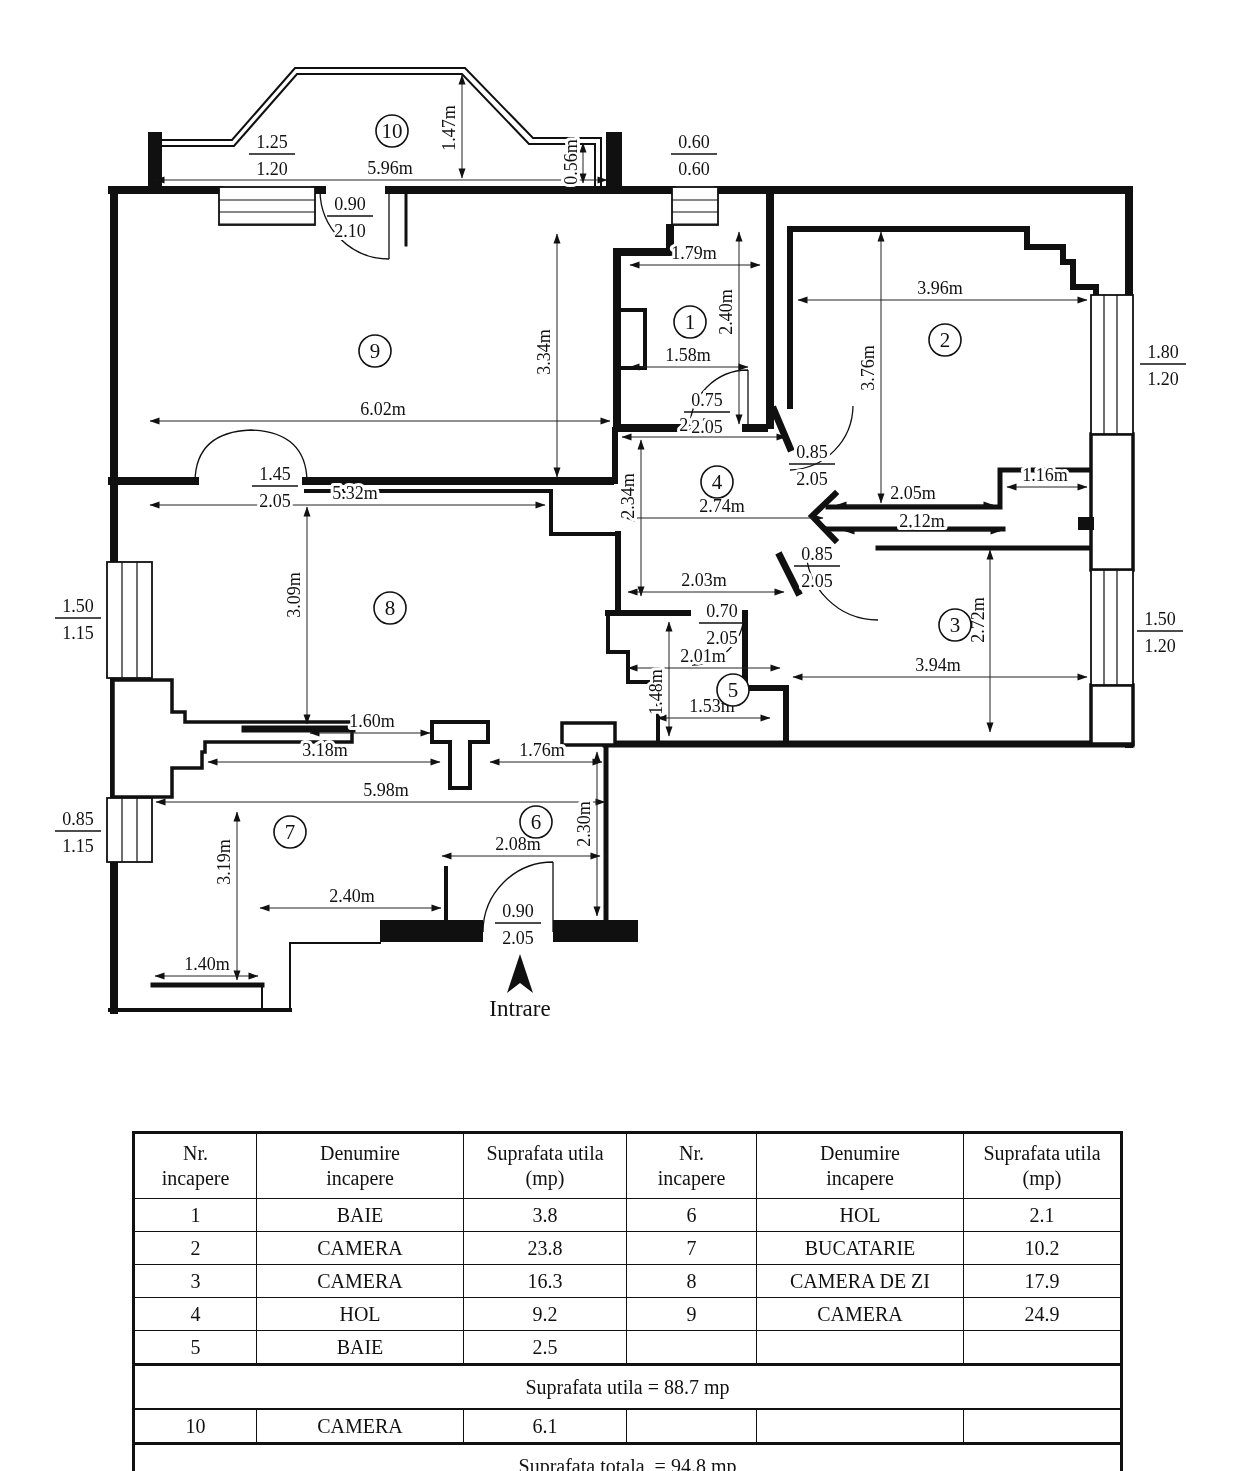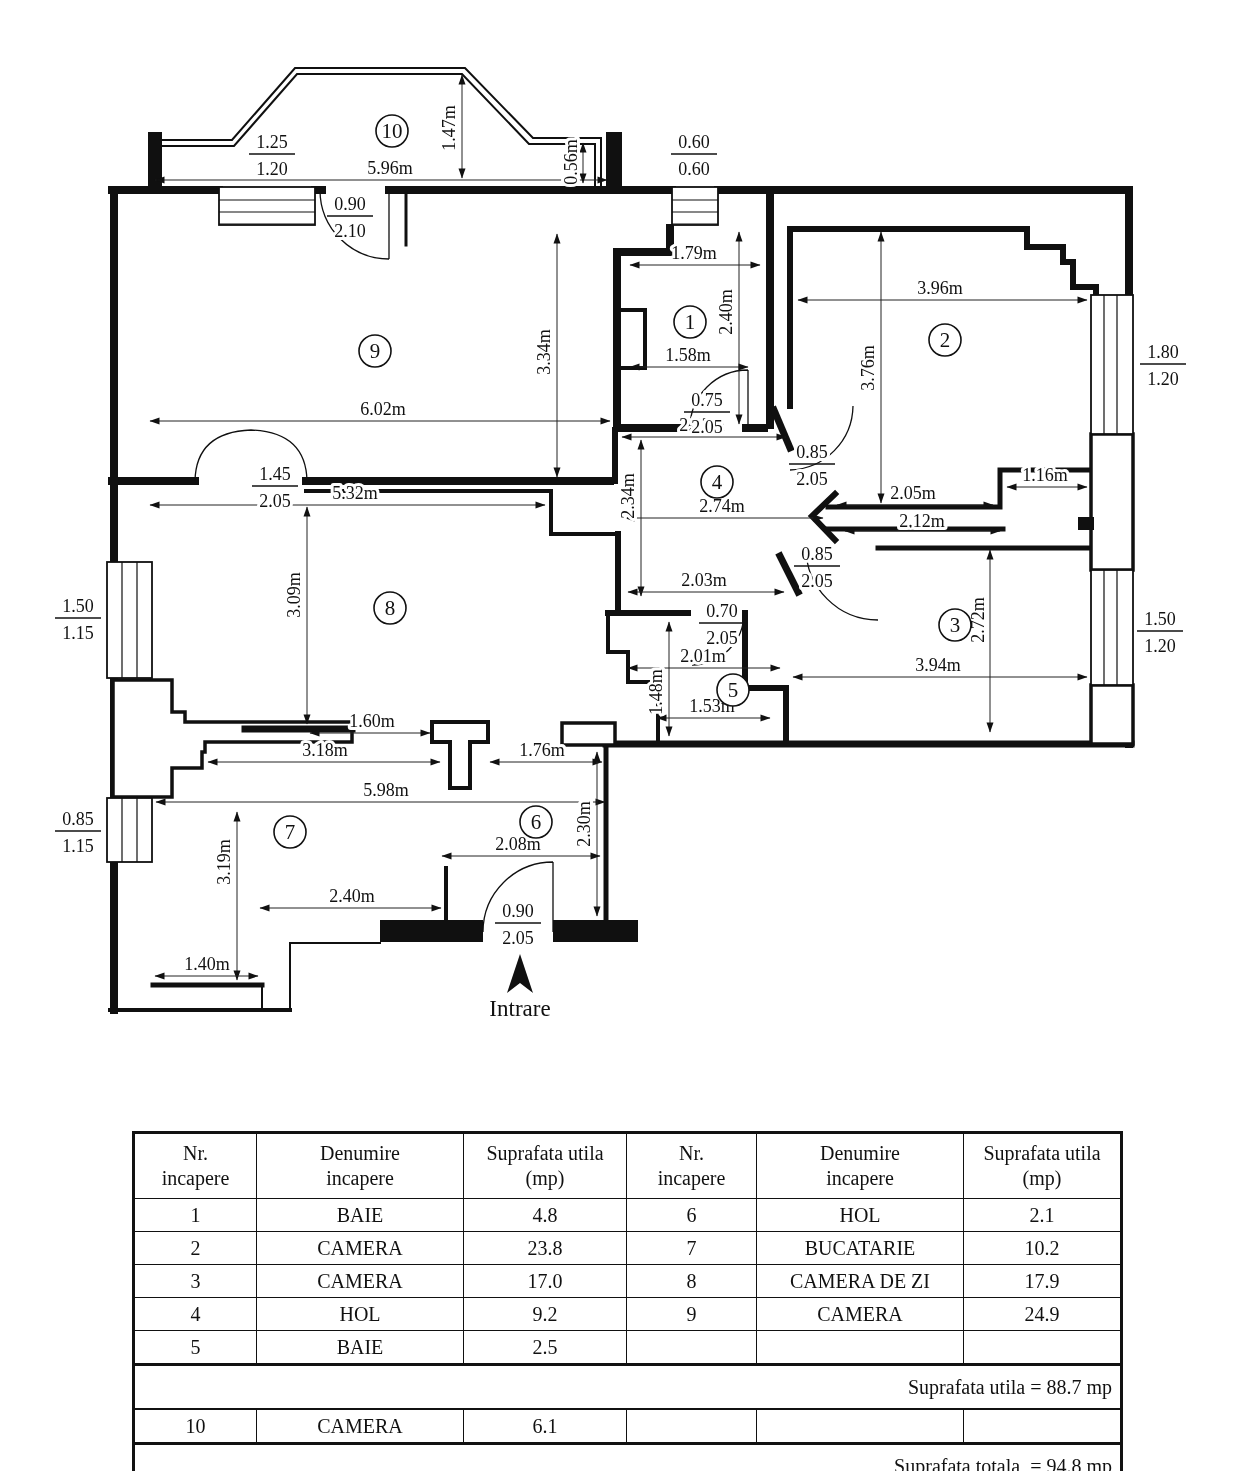--- a/index.html
+++ b/index.html
@@ -26,21 +26,21 @@
   .wl{stroke:#101010;stroke-width:1.2;}
   .door{stroke:#101010;stroke-width:1.3;fill:none;}
   
   table.areas{position:absolute;left:132px;top:1131px;width:988px;border-collapse:collapse;
     border:3px solid #111;table-layout:fixed;font-size:20px;}
   table.areas th,table.areas td{border:1.6px solid #111;padding:0 8px;font-weight:normal;
     height:32px;overflow:hidden;}
   table.areas th{height:64px;text-align:center;line-height:1.25;}
   .num{text-align:center;}
   .nm{text-align:center;}
-  tr.sum td{border-top:3px solid #111;text-align:right;height:42px;white-space:pre;}
+  tr.sum td{border-top:3px solid #111;text-align:center;height:42px;white-space:pre;}
   tr.balc td{border-top:2.5px solid #111;}
 </style>
 </head>
 <body>
 
 <div id="page">
 
   <svg width="1242" height="1471" viewBox="0 0 1242 1471">
     <defs>
       <marker id="ar" markerWidth="11" markerHeight="9" refX="10" refY="4" orient="auto-start-reverse">
@@ -349,37 +349,37 @@
       <th><span>Nr.</span><br><span>incapere</span></th>
       <th><span>Denumire</span><br><span>incapere</span></th>
       <th><span>Suprafata utila</span><br><span>(mp)</span></th>
       <th><span>Nr.</span><br><span>incapere</span></th>
       <th><span>Denumire</span><br><span>incapere</span></th>
       <th><span>Suprafata utila</span><br><span>(mp)</span></th>
     </tr>
     <tr>
       <td class="num">1</td>
       <td class="nm">BAIE</td>
-      <td class="num">4.8</td>
+      <td class="num">3.8</td>
       <td class="num">6</td>
       <td class="nm">HOL</td>
       <td class="num">2.1</td>
     </tr>
     <tr>
       <td class="num">2</td>
       <td class="nm">CAMERA</td>
       <td class="num">23.8</td>
       <td class="num">7</td>
       <td class="nm">BUCATARIE</td>
       <td class="num">10.2</td>
     </tr>
     <tr>
       <td class="num">3</td>
       <td class="nm">CAMERA</td>
-      <td class="num">17.0</td>
+      <td class="num">16.3</td>
       <td class="num">8</td>
       <td class="nm">CAMERA DE ZI</td>
       <td class="num">17.9</td>
     </tr>
     <tr>
       <td class="num">4</td>
       <td class="nm">HOL</td>
       <td class="num">9.2</td>
       <td class="num">9</td>
       <td class="nm">CAMERA</td>

